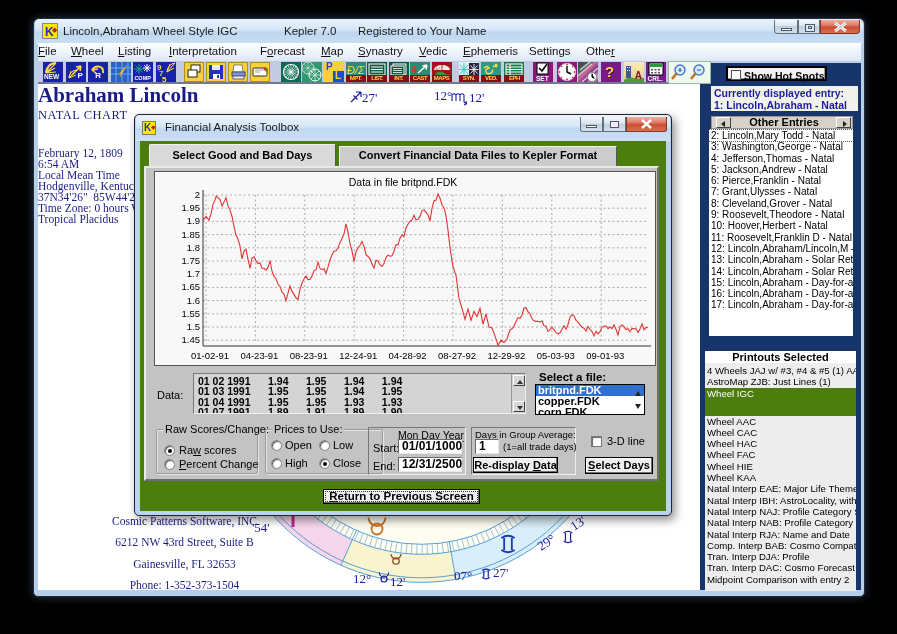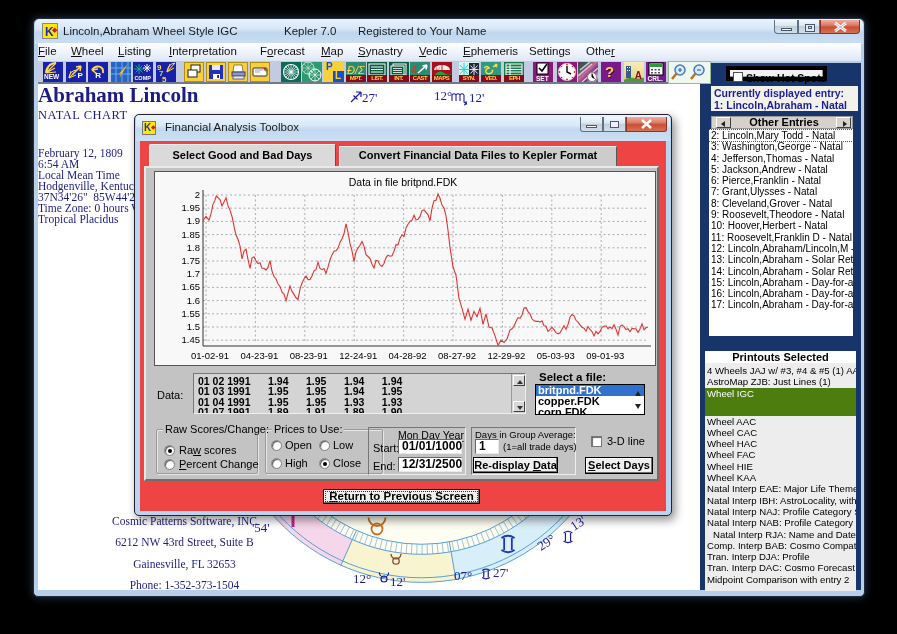--- a/index.html
+++ b/index.html
@@ -36,21 +36,21 @@
 #rpanel{position:absolute;left:666px;top:44px;width:161px;height:527px;background:#17356b;}
 #main{position:absolute;left:4px;top:65px;width:662px;height:506px;background:#fff;overflow:hidden;}
 .serif{font-family:"Liberation Serif",serif;color:#1c1c86;}
 
 .w3d{border:1px solid #fff;border-right-color:#404040;border-bottom-color:#404040;}
 
 #dlg{position:absolute;left:100px;top:95px;width:538px;height:402px;
  background:#b9d4ee;border:1px solid #223;border-radius:5px;box-shadow:3px 4px 10px rgba(0,0,0,.45);}
 #dlg-title{position:absolute;left:1px;top:0;right:1px;height:26px;border-radius:4px 4px 0 0;
  background:linear-gradient(#eaf3fc 0%,#d9e9f8 40%,#c0d8f0 55%,#cde0f4 100%);}
-#dlg-client{position:absolute;left:5px;top:26px;width:526px;height:370px;background:#ef4444;}
+#dlg-client{position:absolute;left:5px;top:26px;width:526px;height:370px;background:#4d7c0f;}
 .dcapbtn{position:absolute;top:2px;height:15px;border:1px solid #5e7283;border-top:none;
  background:linear-gradient(#f4f8fb 0%,#dbe6ef 45%,#bfcfdc 50%,#d3e0ea 100%);}
 
 .tab{position:absolute;background:#d6d6d6;border:1px solid #efefef;border-right-color:#555;border-bottom:none;
  font-size:11px;font-weight:bold;text-align:center;color:#000;}
 #tabpanel{position:absolute;left:4px;top:25px;width:515px;height:315px;background:#c3c3c3;
  border:2px solid;border-color:#e9e9e9 #6e6e6e #6e6e6e #e9e9e9;}
 
 .gbox{position:absolute;border:1px solid #9a9a9a;box-shadow:inset 1px 1px 0 #e6e6e6, 1px 1px 0 #e6e6e6;
  border-radius:2px;}
@@ -99,21 +99,21 @@
       <span style="left:131px"><u>I</u>nterpretation</span>
       <span style="left:222px">F<u>o</u>recast</span>
       <span style="left:283px"><u>M</u>ap</span>
       <span style="left:320px"><u>S</u>ynastry</span>
       <span style="left:381px"><u>V</u>edic</span>
       <span style="left:425px"><u>E</u>phemeris</span>
       <span style="left:491px">Settin<u>g</u>s</span>
       <span style="left:548px">Othe<u>r</u></span>
     </div>
   <div id="rpanel"></div>
-<div class="abs" style="left:692px;top:47px;width:101px;height:15px;background:#f2f2f2;border:4px solid #000000;box-shadow:inset -1px -1px 0 #999;">
+<div class="abs" style="left:692px;top:47px;width:101px;height:15px;background:#f2f2f2;border:2px solid #000000;box-shadow:inset -1px -1px 0 #999;">
  <div class="abs" style="left:3px;top:2px;width:10px;height:10px;background:#fff;border:1px solid #555;"></div>
  <span class="abs" style="left:16px;top:1.5px;font-size:10.5px;font-weight:bold;color:#000;white-space:nowrap;">Show Hot Spots</span>
 </div>
 <div class="abs" style="left:677px;top:67px;width:147px;height:25px;background:#f2f2ec;font-size:10.5px;font-weight:bold;color:#1c1c9c;line-height:12px;padding:1px 0 0 3px;">Currently displayed entry:<br>1: Lincoln,Abraham - Natal</div>
 <div class="abs" style="left:677px;top:97px;width:142px;height:13px;background:#d6d2ca;border:1px solid #999;">
  <div class="abs w3d" style="left:4px;top:0px;width:15px;height:11px;background:#d6d2ca;">
         <div class="arr" style="left:4px;top:2.5px;border-top:3px solid transparent;border-bottom:3px solid transparent;border-right:4px solid #222;"></div>
       </div>
  <div class="abs" style="left:22px;top:-1px;width:100px;text-align:center;font-size:11px;font-weight:bold;color:#000;">Other Entries</div>
  <div class="abs w3d" style="right:1px;top:0px;width:15px;height:11px;background:#d6d2ca;">
@@ -146,21 +146,21 @@
       <div style="height:11.3px;line-height:11.3px;white-space:nowrap;padding-left:2px;">Wheel AAC</div>
       <div style="height:11.3px;line-height:11.3px;white-space:nowrap;padding-left:2px;">Wheel CAC</div>
       <div style="height:11.3px;line-height:11.3px;white-space:nowrap;padding-left:2px;">Wheel HAC</div>
       <div style="height:11.3px;line-height:11.3px;white-space:nowrap;padding-left:2px;">Wheel FAC</div>
       <div style="height:11.3px;line-height:11.3px;white-space:nowrap;padding-left:2px;">Wheel HIE</div>
       <div style="height:11.3px;line-height:11.3px;white-space:nowrap;padding-left:2px;">Wheel KAA</div>
       <div style="height:11.3px;line-height:11.3px;white-space:nowrap;padding-left:2px;">Natal Interp EAE: Major Life Themes</div>
       <div style="height:11.3px;line-height:11.3px;white-space:nowrap;padding-left:2px;">Natal Interp IBH: AstroLocality, with</div>
       <div style="height:11.3px;line-height:11.3px;white-space:nowrap;padding-left:2px;">Natal Interp NAJ: Profile Category S</div>
       <div style="height:11.3px;line-height:11.3px;white-space:nowrap;padding-left:2px;">Natal Interp NAB: Profile Category S</div>
-      <div style="height:11.3px;line-height:11.3px;white-space:nowrap;padding-left:8px;">Natal Interp RJA: Name and Date</div>
+      <div style="height:11.3px;line-height:11.3px;white-space:nowrap;padding-left:2px;">Natal Interp RJA: Name and Date</div>
       <div style="height:11.3px;line-height:11.3px;white-space:nowrap;padding-left:2px;">Comp. Interp BAB: Cosmo Compatib</div>
       <div style="height:11.3px;line-height:11.3px;white-space:nowrap;padding-left:2px;">Tran. Interp DJA: Profile</div>
       <div style="height:11.3px;line-height:11.3px;white-space:nowrap;padding-left:2px;">Tran. Interp DAC: Cosmo Forecast</div>
       <div style="height:11.3px;line-height:11.3px;white-space:nowrap;padding-left:2px;">Midpoint Comparison  with entry 2</div>
     </div>
 
   <div id="main"></div>
     <svg class="abs" style="left:4px;top:65px" width="662" height="506" viewBox="38 84 662 506">
       <path d="M421.5 384.3 L269.8 511.6 A198 198 0 0 0 341.0 565.2 Z" fill="#f6d6ea"></path>
       <path d="M421.5 384.3 L341.0 565.2 A198 198 0 0 0 455.9 579.3 Z" fill="#f8f4d0"></path>

